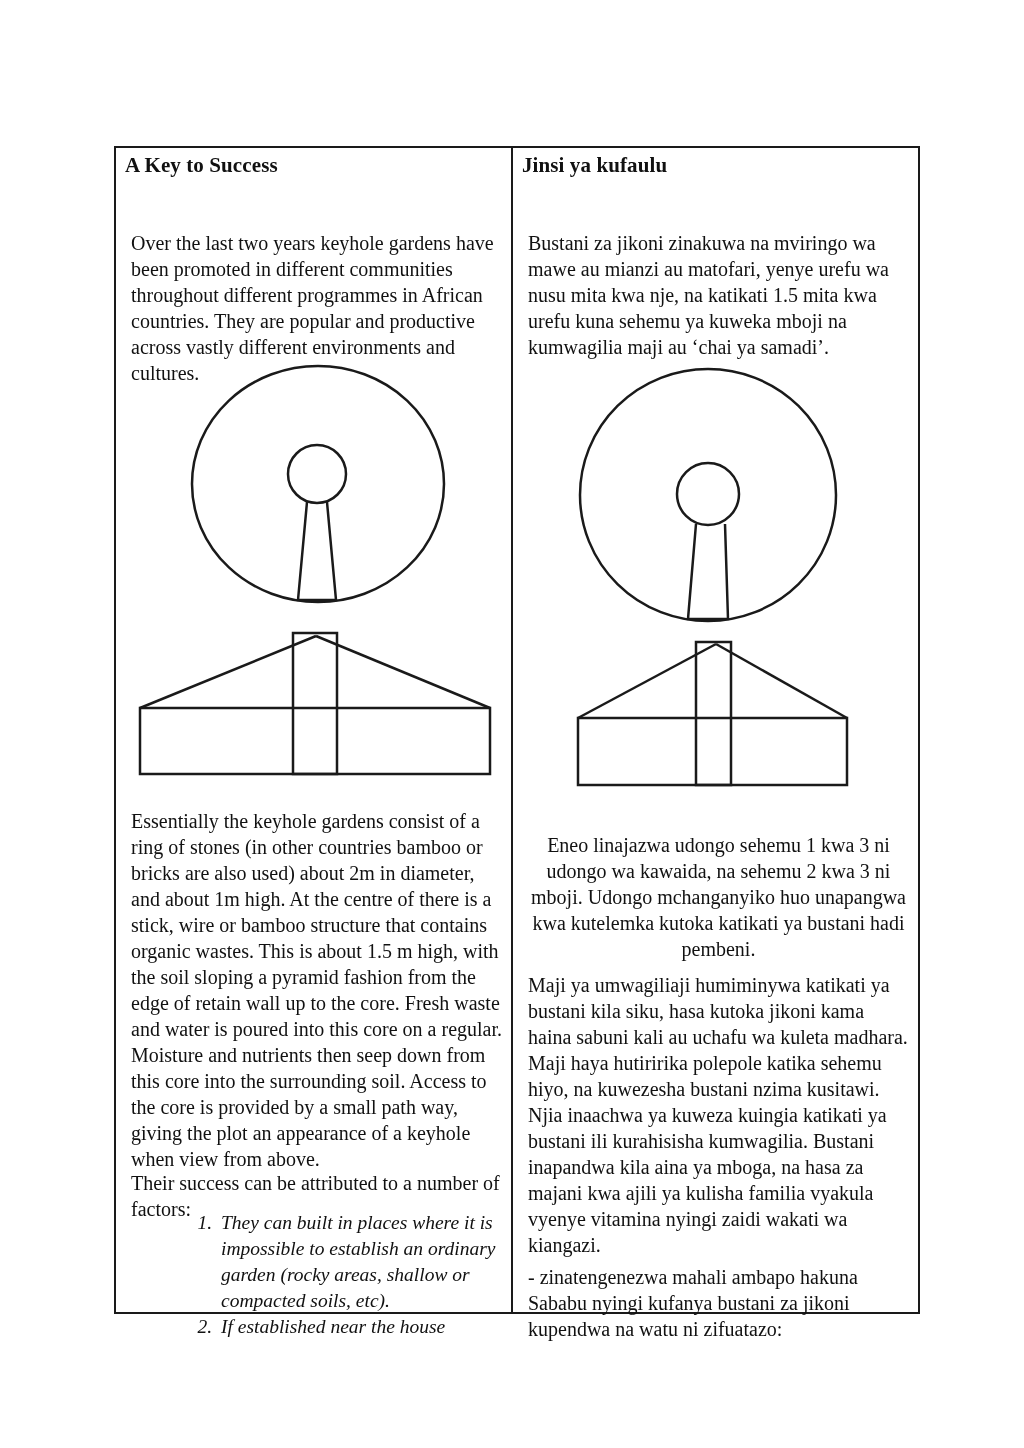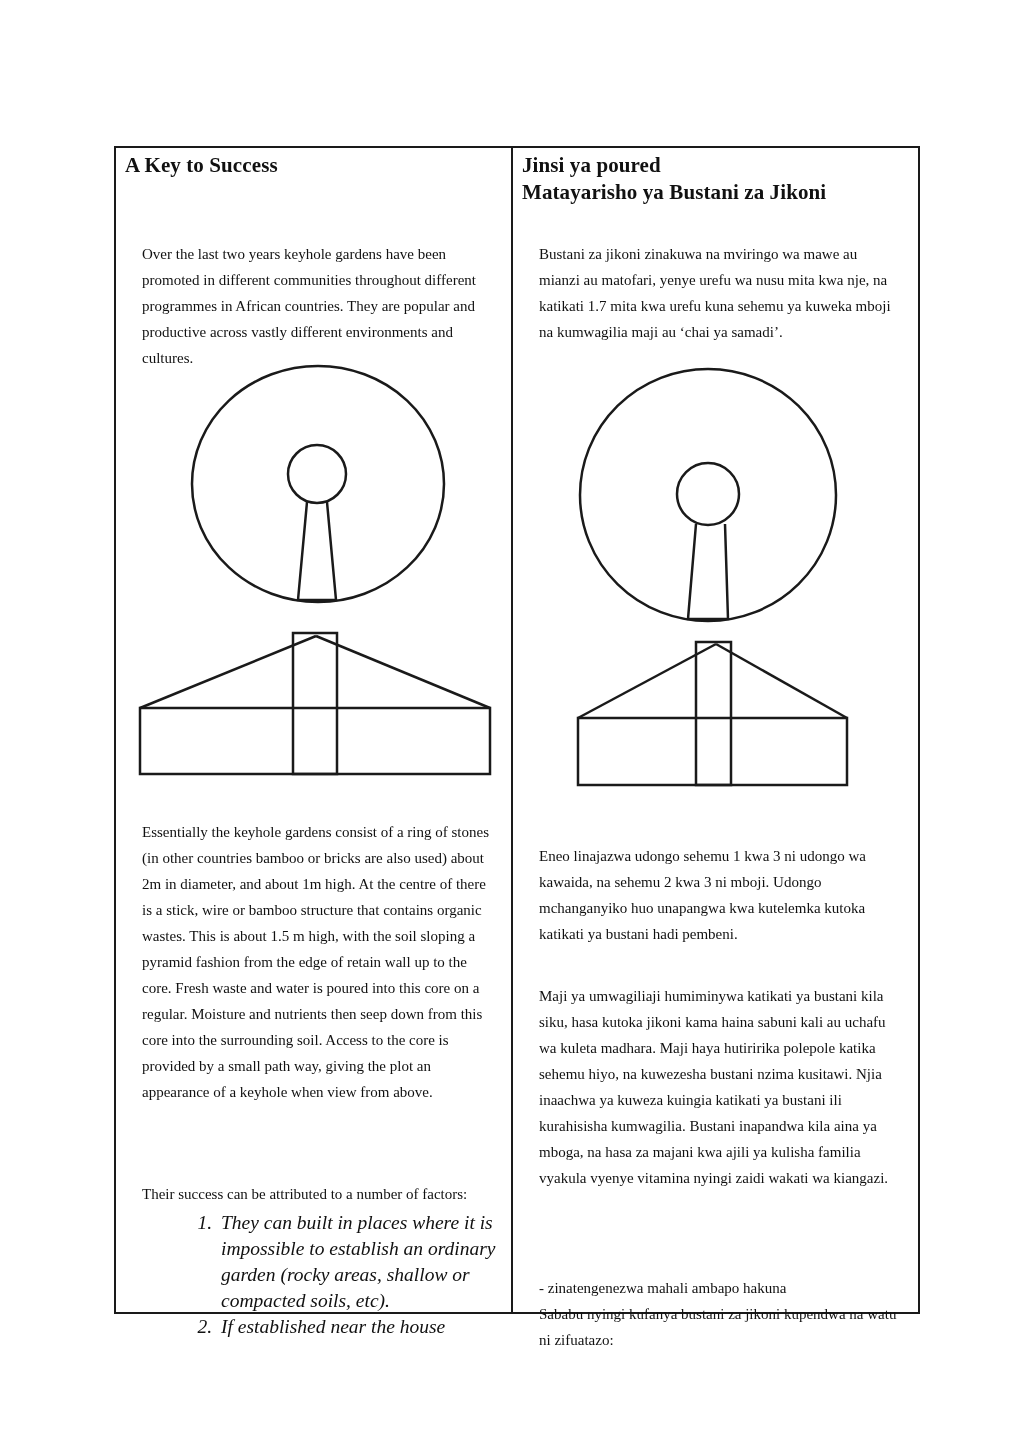--- a/index.html
+++ b/index.html
@@ -26,23 +26,23 @@
   .cell-left{ width:395px; border-right:2px solid #1a1a1a; }
   .cell-right{ width:405px; }
   .blk{ position:absolute; left:9px; right:3px; }
   .heading{
     font-weight:bold;
     font-size:21px;
     line-height:27px;
     letter-spacing:0.1px;
   }
   .para{
-    font-size:15px;
+    font-size:20px;
     line-height:26px;
-    margin:17px;
+    margin:6px;
   }
   .diagram{ position:absolute; }
   .diagram svg{ display:block; }
   ol.factors{
     margin:0;
     padding-left:92px;
     font-size:19.5px;
     line-height:26px;
     font-style:italic;
   }
@@ -85,44 +85,43 @@
     <ol class="blk factors" style="top:1062px;">
       <li>They can built in places where it is impossible to establish an ordinary garden (rocky areas, shallow or compacted soils, etc).</li>
       <li>If established near the house</li>
     </ol>
 
   </div>
 
   <div class="cell cell-right">
 
     <div class="blk heading" style="top:4px;">
-      <div>Jinsi ya poured</div>
-      <div>Matayarisho ya Bustani za Jikoni</div>
+      <div>Jinsi ya kufaulu</div>
     </div>
 
-    <p class="blk para" style="top:76px;">Bustani za jikoni zinakuwa na mviringo wa mawe au mianzi au matofari, yenye urefu wa nusu mita kwa nje, na katikati 1.7 mita kwa urefu kuna sehemu ya kuweka mboji na kumwagilia maji au ‘chai ya samadi’.</p>
+    <p class="blk para" style="top:76px;">Bustani za jikoni zinakuwa na mviringo wa mawe au mianzi au matofari, yenye urefu wa nusu mita kwa nje, na katikati 1.5 mita kwa urefu kuna sehemu ya kuweka mboji na kumwagilia maji au ‘chai ya samadi’.</p>
 
     <div class="diagram" style="left:65px; top:218px;">
       <svg width="262" height="260" viewBox="0 0 262 260">
         <ellipse cx="130" cy="129" rx="128" ry="126" fill="none" stroke="#1a1a1a" stroke-width="2.5"></ellipse>
         <path d="M118,158 L110,253 L150,253 L147,158" fill="#ffffff" stroke="#1a1a1a" stroke-width="2.5"></path>
         <circle cx="130" cy="128" r="31" fill="#ffffff" stroke="#1a1a1a" stroke-width="2.5"></circle>
       </svg>
     </div>
 
     <div class="diagram" style="left:63px; top:490px;">
       <svg width="276" height="152" viewBox="0 0 276 152">
         <rect x="2" y="80" width="269" height="67" fill="none" stroke="#1a1a1a" stroke-width="2.5"></rect>
         <line x1="2" y1="80" x2="140" y2="6" stroke="#1a1a1a" stroke-width="2.5"></line>
         <line x1="140" y1="6" x2="271" y2="80" stroke="#1a1a1a" stroke-width="2.5"></line>
         <rect x="120" y="4" width="35" height="143" fill="none" stroke="#1a1a1a" stroke-width="2.5"></rect>
       </svg>
     </div>
 
-    <p class="blk para" style="top:678px;">Eneo linajazwa udongo sehemu 1 kwa 3 ni udongo wa kawaida, na sehemu 2 kwa 3 ni mboji. Udongo mchanganyiko huo unapangwa kwa kutelemka kutoka katikati ya bustani hadi pembeni.</p>
+    <p class="blk para" style="top:678px;text-align:center;">Eneo linajazwa udongo sehemu 1 kwa 3 ni udongo wa kawaida, na sehemu 2 kwa 3 ni mboji. Udongo mchanganyiko huo unapangwa kwa kutelemka kutoka katikati ya bustani hadi pembeni.</p>
 
     <p class="blk para" style="top:818px;">Maji ya umwagiliaji humiminywa katikati ya bustani kila siku, hasa kutoka jikoni kama haina sabuni kali au uchafu wa kuleta madhara. Maji haya hutiririka polepole katika sehemu hiyo, na kuwezesha bustani nzima kusitawi. Njia inaachwa ya kuweza kuingia katikati ya bustani ili kurahisisha kumwagilia. Bustani inapandwa kila aina ya mboga, na hasa za majani kwa ajili ya kulisha familia vyakula vyenye vitamina nyingi zaidi wakati wa kiangazi.</p>
 
     <div class="blk para" style="top:1110px;">
       <div>- zinatengenezwa mahali ambapo hakuna</div>
       <div>Sababu nyingi kufanya bustani za jikoni kupendwa na watu ni zifuatazo:</div>
     </div>
 
   </div>
 </div>

